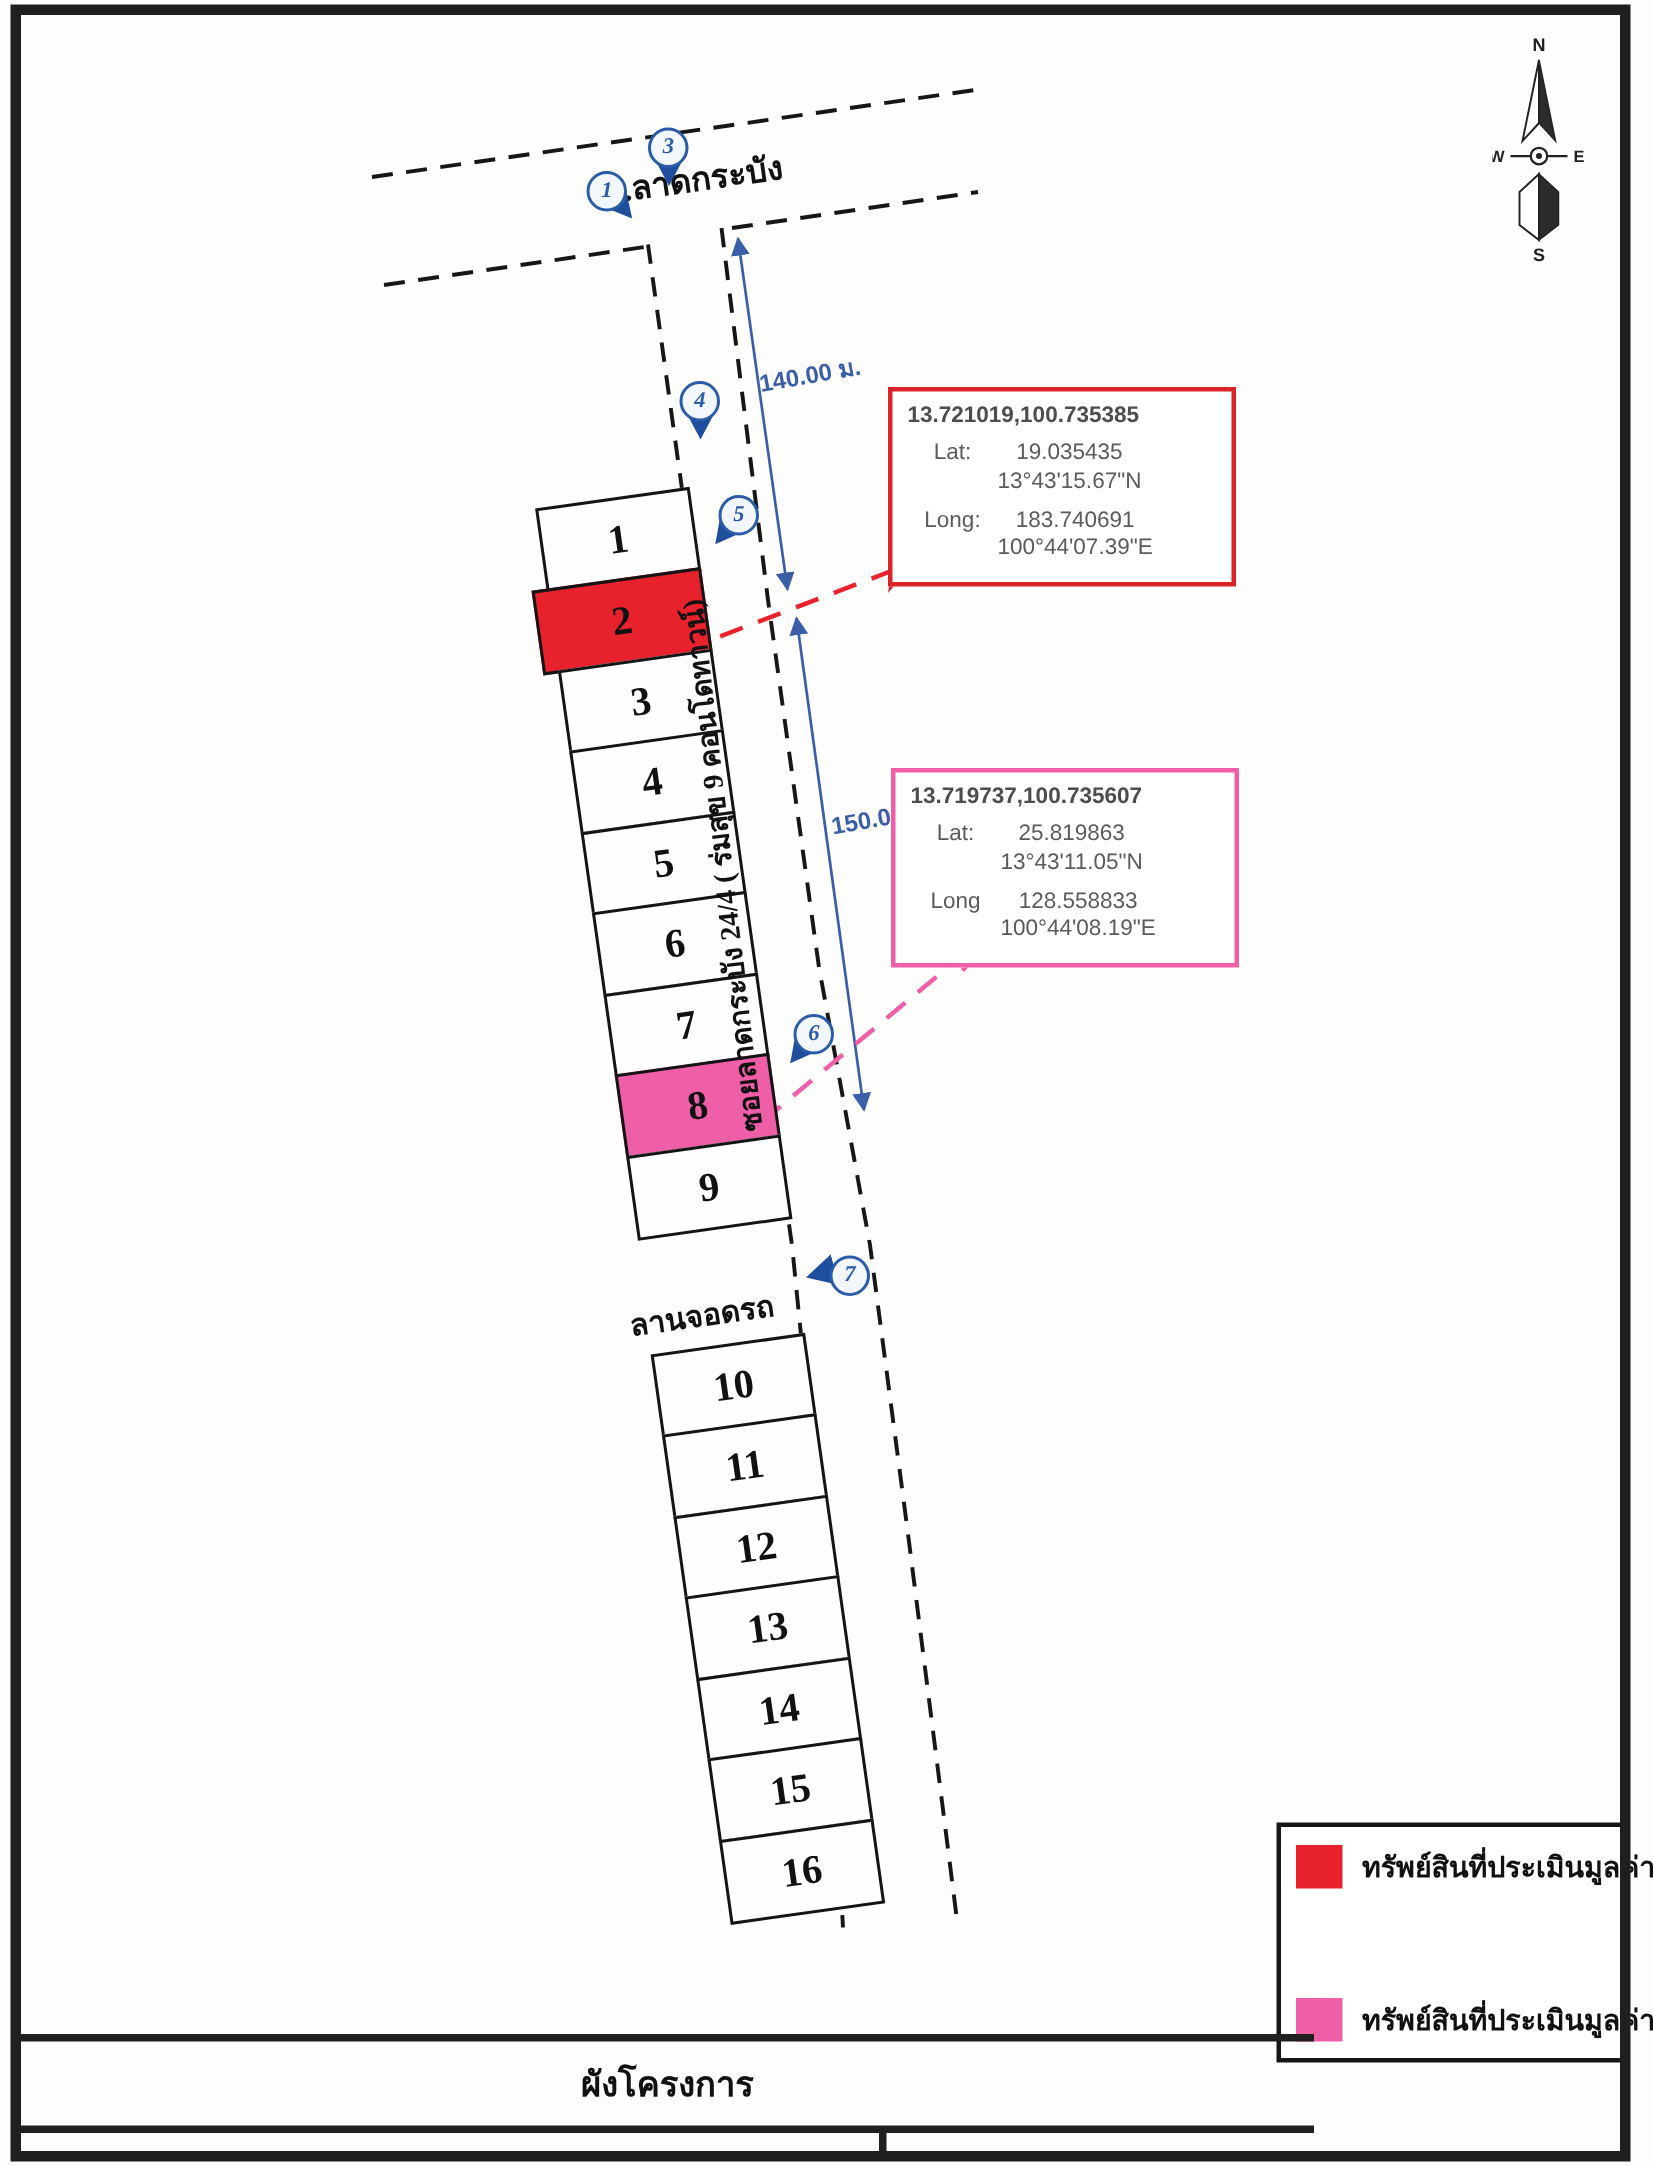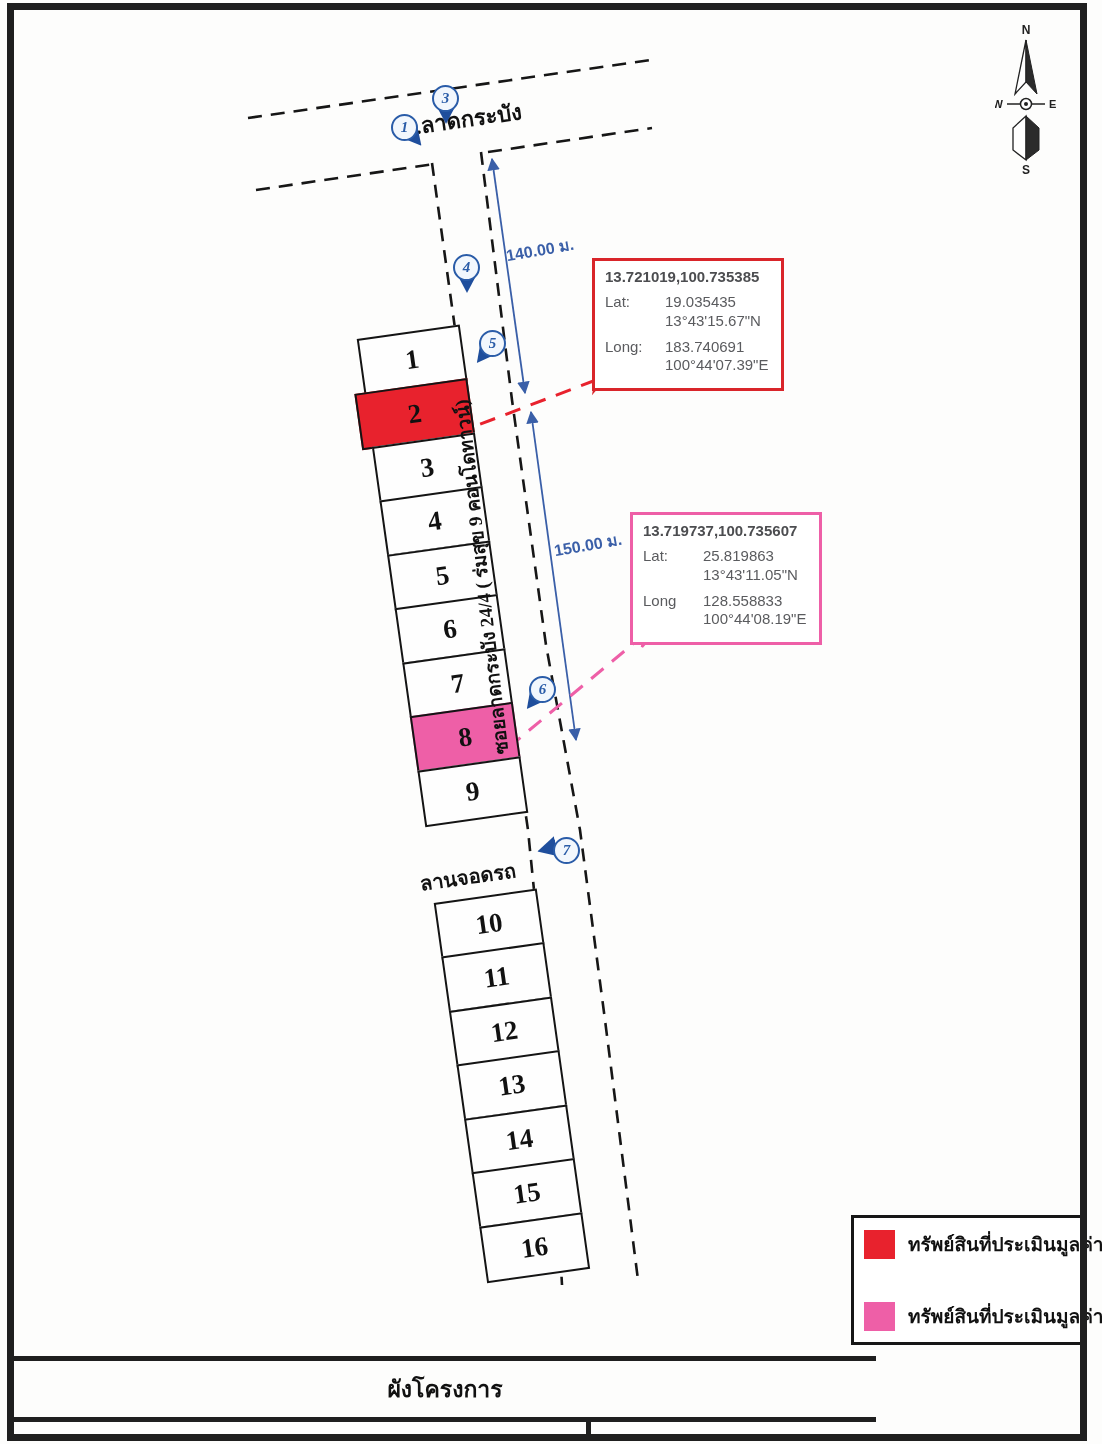--- a/index.html
+++ b/index.html
@@ -25,41 +25,41 @@
   #block2{left:434px;top:905px;transform:rotate(-8deg);transform-origin:top left;width:104px;}
   
   .maplabel{white-space:nowrap;color:#111;font-weight:bold;}
   #mainroad{left:462px;top:120px;transform:translate(-50%,-50%) rotate(-8deg);font-size:22px;}
   #soiname{left:481px;top:577px;transform:translate(-50%,-50%) rotate(-96.5deg);font-size:19px;font-weight:bold;}
   #parking{left:468px;top:877px;transform:translate(-50%,-50%) rotate(-8deg);font-size:20px;}
   .dist{color:#3a5fa8;font-size:16px;font-weight:bold;white-space:nowrap;font-family:"Liberation Sans",sans-serif;}
   #dist1{left:540px;top:250px;transform:translate(-50%,-50%) rotate(-10deg);}
   #dist2{left:588px;top:545px;transform:translate(-50%,-50%) rotate(-10deg);}
   
-  .coordbox{box-sizing:border-box;width:192px;background:#fff;padding:7px 10px 6px 10px;
+  .coordbox{box-sizing:border-box;width:232px;background:#fff;padding:7px 10px 6px 10px;
             font-family:"Liberation Sans",sans-serif;color:#5a5b5e;font-size:15px;line-height:1.22;z-index:6;}
   .coordbox .cbtitle{font-weight:bold;color:#4c4d50;margin-bottom:7px;}
-  .coordbox .crow{display:flex;margin-bottom:8px;}
+  .coordbox .crow{display:flex;margin-bottom:8px;text-align:center;}
   .coordbox .clabel{width:60px;flex:0 0 60px;}
   #redbox{left:592px;top:258px;border:3px solid #d9252a;}
-  #pinkbox{left:630px;top:512px;border:3px solid #ee5fa7;}
+  #pinkbox{left:594px;top:512px;border:3px solid #ee5fa7;}
   
   .pp{width:27px;height:27px;z-index:5;}
   .pp .t{position:absolute;width:22px;height:20px;background:#1f4e9c;
          clip-path:polygon(50% 100%,2% 0,98% 0);z-index:1;}
   .pp .c{position:absolute;left:0;top:0;width:27px;height:27px;border-radius:50%;
          border:2.5px solid #2a5ca8;background:#f2f7fd;color:#2a5ca8;box-sizing:border-box;
          display:flex;align-items:center;justify-content:center;
          font:italic bold 15px "Liberation Serif",serif;z-index:2;}
   .t-down{left:3px;top:19px;}
   .t-dl{left:-7px;top:15px;transform:rotate(38deg);}
   .t-dr{left:13px;top:14px;transform:rotate(-40deg);}
   .t-left{left:-17px;top:2px;transform:rotate(75deg);}
   
-  .legend{left:851px;top:1215px;width:234px;height:130px;border:3px solid #161616;box-sizing:border-box;
+  .legend{left:851px;top:1215px;width:234px;height:160px;border:3px solid #161616;box-sizing:border-box;
           background:#fff;padding:9px 10px;display:flex;flex-direction:column;justify-content:space-between;}
   .lrow{display:flex;align-items:center;gap:13px;height:34px;}
   .sw{width:31px;height:29px;flex:0 0 31px;}
   .ltext{font-size:19px;font-weight:bold;color:#111;white-space:nowrap;}
   .lpp{position:relative;width:31px;height:29px;flex:0 0 31px;}
   .lpp .lc{position:absolute;left:0;top:2px;width:24px;height:24px;border-radius:50%;
            border:3.5px solid #2a5ca8;background:#fff;box-sizing:border-box;z-index:2;}
   .lpp .lt{position:absolute;left:17px;top:3px;width:18px;height:22px;background:#1f4e9c;
            clip-path:polygon(0 0,100% 50%,0 100%);z-index:1;}
 </style>

